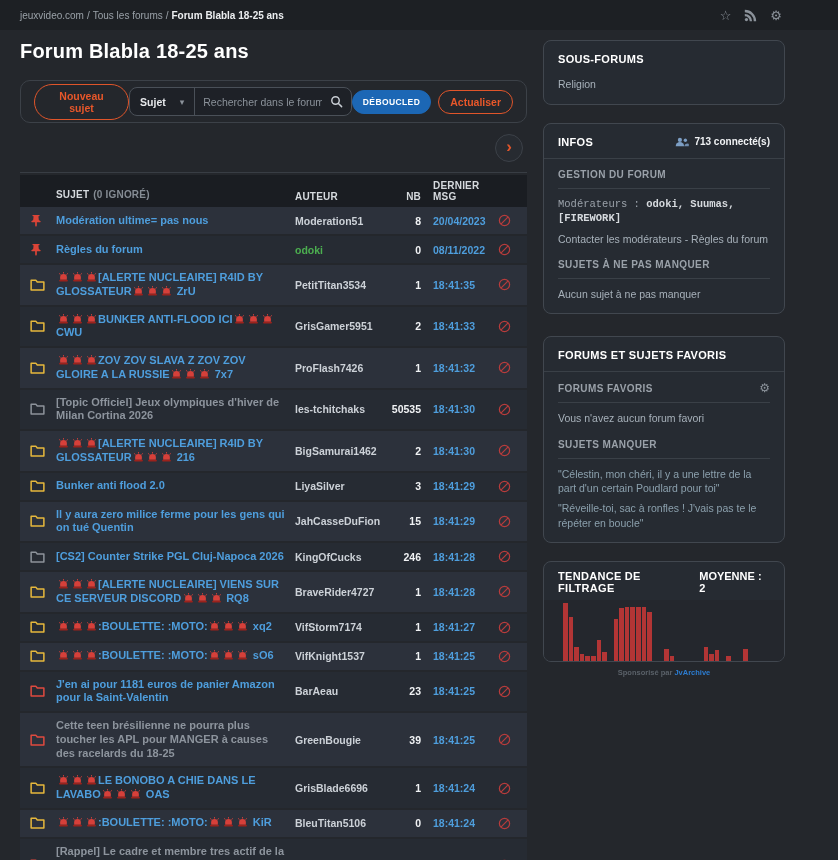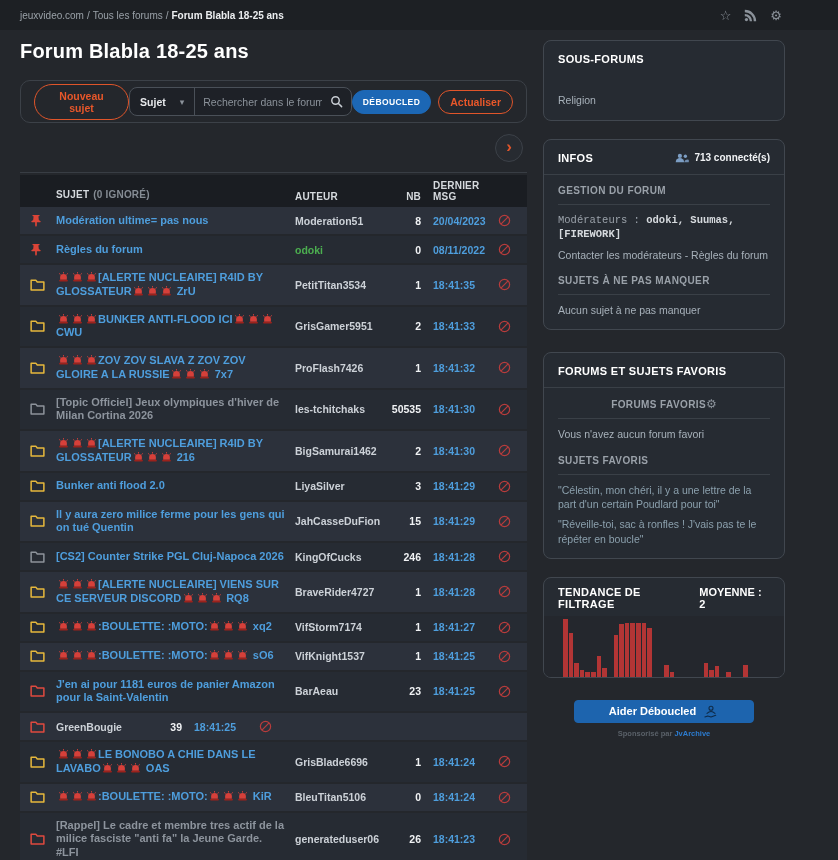--- a/index.html
+++ b/index.html
@@ -106,21 +106,21 @@
   .panel-title { font-size: 11px; font-weight: bold; color: #ffffff; letter-spacing: .3px; }
   .panel-head { display: flex; align-items: center; justify-content: space-between; }
   .connected { display: flex; align-items: center; gap: 5px; font-size: 10px; font-weight: bold; color: #f0f2f4; }
   .phr { border: none; border-top: 1px solid #3a4047; margin: 10px -14px; }
   .phr-in { border: none; border-top: 1px solid #3a4047; margin: 8px 0; }
   .sub-title { font-size: 10px; font-weight: bold; color: #9aa1a9; letter-spacing: .4px; }
   .side-link { font-size: 10.5px; color: #a7b1ba; cursor: pointer; line-height: 1.4; }
   .mod-line { font-size: 10.5px; color: #9aa1a9; line-height: 1.4; font-family: Liberation Mono, monospace; }
   .mod-line b { color: #d6dade; }
   .fav-quote { font-size: 10.5px; color: #8ba0ad; line-height: 1.35; cursor: pointer; margin-top: 6px; }
-  .sub-row { display: flex; align-items: center; justify-content: center; }
+  .sub-row { display: flex; align-items: center; justify-content: space-between; }
   .gear-small { color: #8b929a; font-size: 12px; cursor: pointer; line-height: 1; }
   .trend-panel { padding: 0; margin-top: 16px; overflow: hidden; }
   .trend-head { display: flex; align-items: center; justify-content: space-between; padding: 8px 14px 6px; }
   .trend-avg { font-size: 11px; font-weight: bold; color: #ffffff; }
   .chart-area {
     height: 61px; background: #24272d;
     display: flex; align-items: flex-end; padding: 0 2px;
   }
   .chart-area .bar { flex: 1; margin-right: 1px; min-height: 0; }
   .aider-btn {
@@ -601,20 +601,21 @@
               <path d="M3.6 12.4L12.4 3.6"></path>
             </svg>
         </span>
       </div>
         <div class="row">
         <span class="cell-icon">
             <svg width="15" height="12" viewBox="0 0 20 16" fill="none" stroke="#df4a3f" stroke-width="2" stroke-linejoin="round">
               <path d="M1.5 14.5v-13h6.2l2 2.6h8.8v10.4z"></path>
             </svg>
           </span>
+        <a class="cell-title read">Cette teen brésilienne ne pourra plus toucher les APL pour MANGER à causes des racelards du 18-25</a>
         <span class="cell-author">GreenBougie</span>
         <span class="cell-nb">39</span>
         <span class="cell-time">18:41:25</span>
         <span class="cell-ignore">
           <svg width="13" height="13" viewBox="0 0 16 16" fill="none" stroke="#b73c3c" stroke-width="1.5">
               <circle cx="8" cy="8" r="6.3"></circle>
               <path d="M3.6 12.4L12.4 3.6"></path>
             </svg>
         </span>
       </div>
@@ -718,21 +719,21 @@
         </span>
       </div>
       </div>
 
   </div>
 
   <div class="sidebar">
 
     <div class="panel">
       <div class="panel-title">SOUS-FORUMS</div>
-      <div class="side-link" style="margin-top:28px;">Religion</div>
+      <div class="side-link" style="margin-top:12px;">Religion</div>
     </div>
 
     <div class="panel">
       <div class="panel-head">
         <span class="panel-title">INFOS</span>
         <span class="connected">
           <span>
               <svg width="14" height="10" viewBox="0 0 20 14" fill="#7c9ec4">
                 <circle cx="7" cy="4" r="3"></circle>
                 <path d="M1 13a6 6 0 0 1 12 0z"></path>
@@ -755,21 +756,21 @@
 
     <div class="panel" style="margin-top:22px;">
       <div class="panel-title">FORUMS ET SUJETS FAVORIS</div>
       <hr class="phr">
       <div class="sub-row">
         <span class="sub-title">FORUMS FAVORIS</span>
         <span class="gear-small">⚙</span>
       </div>
       <hr class="phr-in">
       <div class="side-link">Vous n'avez aucun forum favori</div>
-      <div class="sub-title" style="margin-top:13px;">SUJETS FAVORIS</div>
+      <div class="sub-title" style="margin-top:13px;">SUJETS MANQUER</div>
       <hr class="phr-in">
       <div class="fav-quote">"Célestin, mon chéri, il y a une lettre de la part d'un certain Poudlard pour toi"</div>
       <div class="fav-quote">"Réveille-toi, sac à ronfles ! J'vais pas te le répéter en boucle"</div>
     </div>
 
     <div class="panel trend-panel">
       <div class="trend-head">
         <span class="panel-title">TENDANCE DE FILTRAGE</span>
         <span class="trend-avg">MOYENNE : 2</span>
       </div>
@@ -812,28 +813,18 @@
           <div class="bar" style="height: 12px; background: rgb(178, 53, 53);"></div>
           <div class="bar" style="height: 0px; background: rgb(178, 53, 53);"></div>
           <div class="bar" style="height: 0px; background: rgb(178, 53, 53);"></div>
           <div class="bar" style="height: 0px; background: rgb(178, 53, 53);"></div>
           <div class="bar" style="height: 0px; background: rgb(178, 53, 53);"></div>
           <div class="bar" style="height: 0px; background: rgb(178, 53, 53);"></div>
           <div class="bar" style="height: 0px; background: rgb(178, 53, 53);"></div>
         </div>
     </div>
 
-    <button class="aider-btn">
-      <span>Aider Déboucled</span>
-      <span>
-          <svg width="16" height="13" viewBox="0 0 22 18" fill="none" stroke="#0e2a47" stroke-width="1.5" stroke-linecap="round" stroke-linejoin="round">
-            <circle cx="11" cy="4.5" r="2.8"></circle>
-            <path d="M5.5 11.5c1.8-1.6 3.6-2.4 5.5-2.4s3.7.8 5.5 2.4"></path>
-            <path d="M2.5 16.5l4-1.2 4.5 1.2 6.5-2.2"></path>
-          </svg>
-        </span>
-    </button>
     <div class="sponsor">
       <span>Sponsorisé par</span>
       <b>JvArchive</b>
     </div>
   </div>
 </div>
 
 </body></html>

